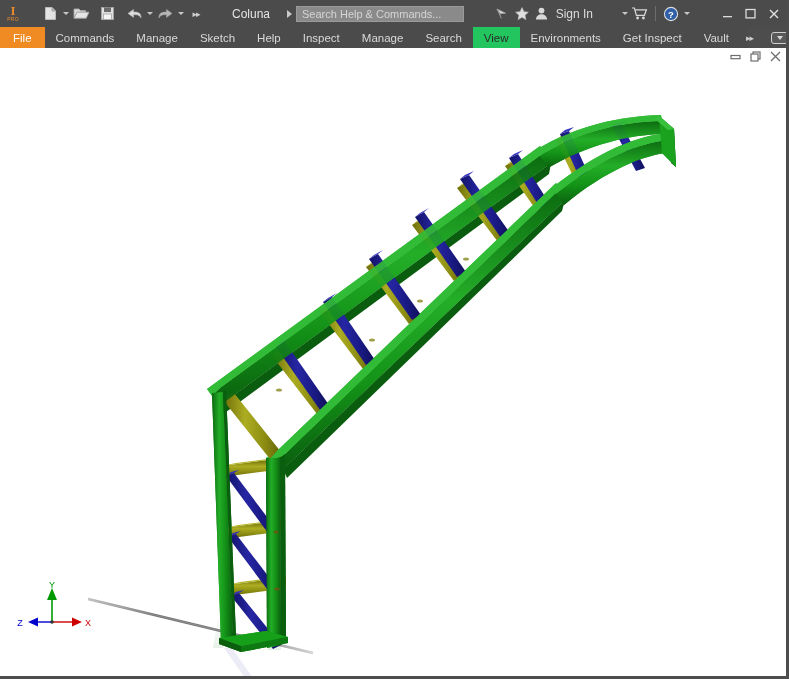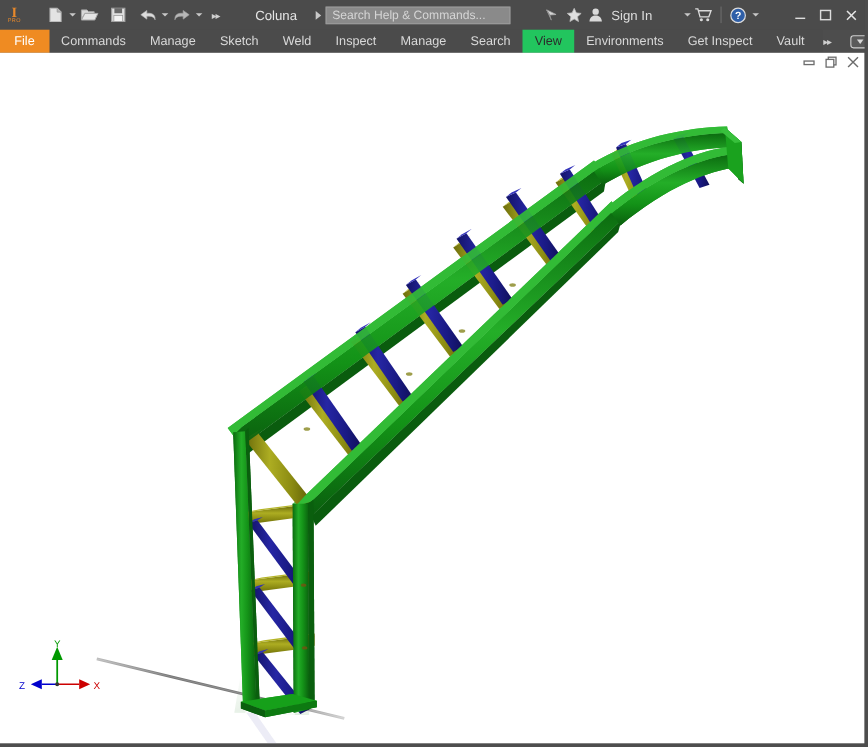--- a/index.html
+++ b/index.html
@@ -261,21 +261,21 @@
       </div>
       <div style="width:4px"></div>
     </div>
   </div>
 
   <div class="ribbon">
     <div class="tab file">File</div>
     <div class="tab">Commands</div>
     <div class="tab">Manage</div>
     <div class="tab">Sketch</div>
-    <div class="tab">Weld</div>
+    <div class="tab">Help</div>
     <div class="tab">Inspect</div>
     <div class="tab">Manage</div>
     <div class="tab">Search</div>
     <div class="tab active">View</div>
     <div class="tab">Environments</div>
     <div class="tab">Get Inspect</div>
     <div class="tab">Vault</div>
 
     <div class="tab-extra">
       <span class="dblchev">▸▸</span>

